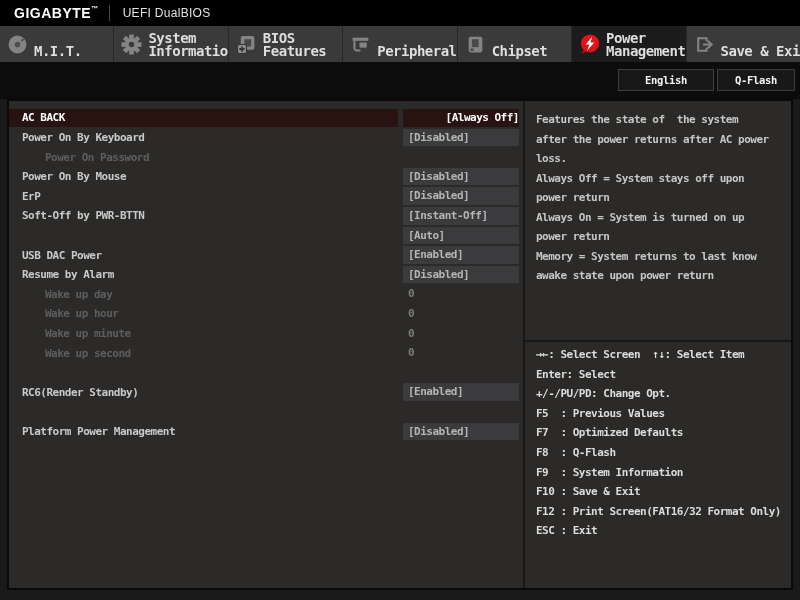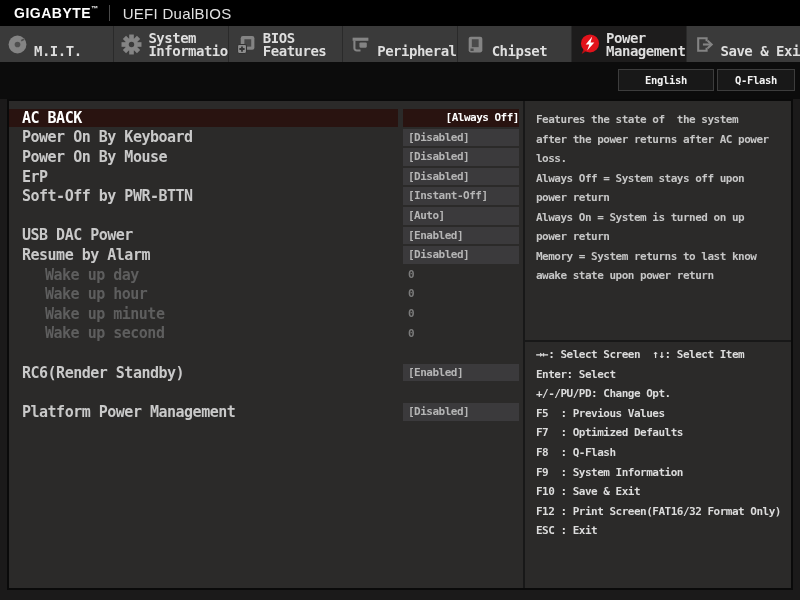--- a/index.html
+++ b/index.html
@@ -8,21 +8,21 @@
     background:#1b1a1a;
     font-family:"DejaVu Sans Mono", monospace;
   }
   
   .hdr { position:absolute; top:0; left:0; right:0; height:26px; background:#000;
          display:flex; align-items:center; }
   .brand { font-family:"Liberation Sans", sans-serif; font-weight:bold; color:#fff;
            font-size:14px; letter-spacing:.5px; margin-left:14px; }
   .tm { font-size:7px; vertical-align:top; }
   .hsepv { width:1px; height:16px; background:#4a4a4a; margin:0 13px 0 10px; }
-  .product { color:#e2e2e2; font-size:15px; font-family:"Liberation Sans", sans-serif; letter-spacing:.3px; }
+  .product { color:#e2e2e2; font-size:12px; font-family:"Liberation Sans", sans-serif; letter-spacing:.3px; }
   
   .tabbar { position:absolute; top:26px; left:0; right:0; height:36px; display:flex; background:#3a3a3a; }
   .tab { flex:1 1 0; display:flex; align-items:center; padding-left:7px;
          border-left:1px solid #2a2a2a; box-sizing:border-box; cursor:pointer; overflow:hidden; }
   .tab:first-child { border-left:none; }
   .tab.active { background:#1d1c1c; }
   .ticon { width:21px; height:21px; flex:0 0 21px; margin-right:6px;
            display:flex; align-items:center; justify-content:center; }
   .tlabel { color:#dedede; font-size:14px; font-weight:bold; letter-spacing:-.5px;
             line-height:13px; white-space:pre; align-self:flex-end; padding-bottom:4px; }
@@ -37,21 +37,21 @@
   .panel { position:absolute; top:99px; left:7px; width:786px; height:491px;
            background:#2b2a29; border:2px solid #0a0a0a; box-sizing:border-box; display:flex; }
   .settings { position:relative; flex:0 0 514px; width:514px; padding-top:7px; box-sizing:border-box; }
   .vsep { width:2px; background:#181818; }
   .sidebar { position:relative; flex:1; }
   
   .srow { position:relative; height:19.6px; }
   .labelzone { position:absolute; left:0; top:.5px; width:389px; height:18.8px;
                display:flex; align-items:center; }
   .srow.selected .labelzone { background:#291310; }
-  .slabel { margin-left:13px; font-size:15px; font-weight:bold; letter-spacing:-.5px;
+  .slabel { margin-left:13px; font-size:11px; font-weight:bold; letter-spacing:-.5px;
             color:#c9c9c9; white-space:pre; }
   .srow.indent .slabel { margin-left:36px; }
   .srow.disabled .slabel { color:#5e5e5e; }
   .srow.selected .slabel { color:#fff; }
   .vbox { position:absolute; left:394px; top:1px; width:116px; height:17.6px;
           background:#3b3a3c; color:#b5b5b5; font-size:11px; font-weight:bold; letter-spacing:-.5px;
           line-height:17.6px; padding-left:5px; box-sizing:border-box; white-space:pre; }
   .srow.selected .vbox { background:#291310; color:#fff;text-align:right; }
   .vplain { position:absolute; left:399px; top:0; line-height:19.6px; font-size:11px;
             font-weight:bold; letter-spacing:-.5px; color:#7b7b7b; white-space:pre; }
@@ -166,20 +166,25 @@
           <div class="labelzone">
             <span class="slabel">AC BACK</span>
           </div>
           <span class="vbox">[Always Off]</span>
         </div>
         <div class="srow">
           <div class="labelzone">
             <span class="slabel">Power On By Keyboard</span>
           </div>
           <span class="vbox">[Disabled]</span>
+        </div>
+        <div class="srow indent disabled">
+          <div class="labelzone">
+            <span class="slabel">Power On Password</span>
+          </div>
         </div>
         <div class="srow">
           <div class="labelzone">
             <span class="slabel">Power On By Mouse</span>
           </div>
           <span class="vbox">[Disabled]</span>
         </div>
         <div class="srow">
           <div class="labelzone">
             <span class="slabel">ErP</span>

